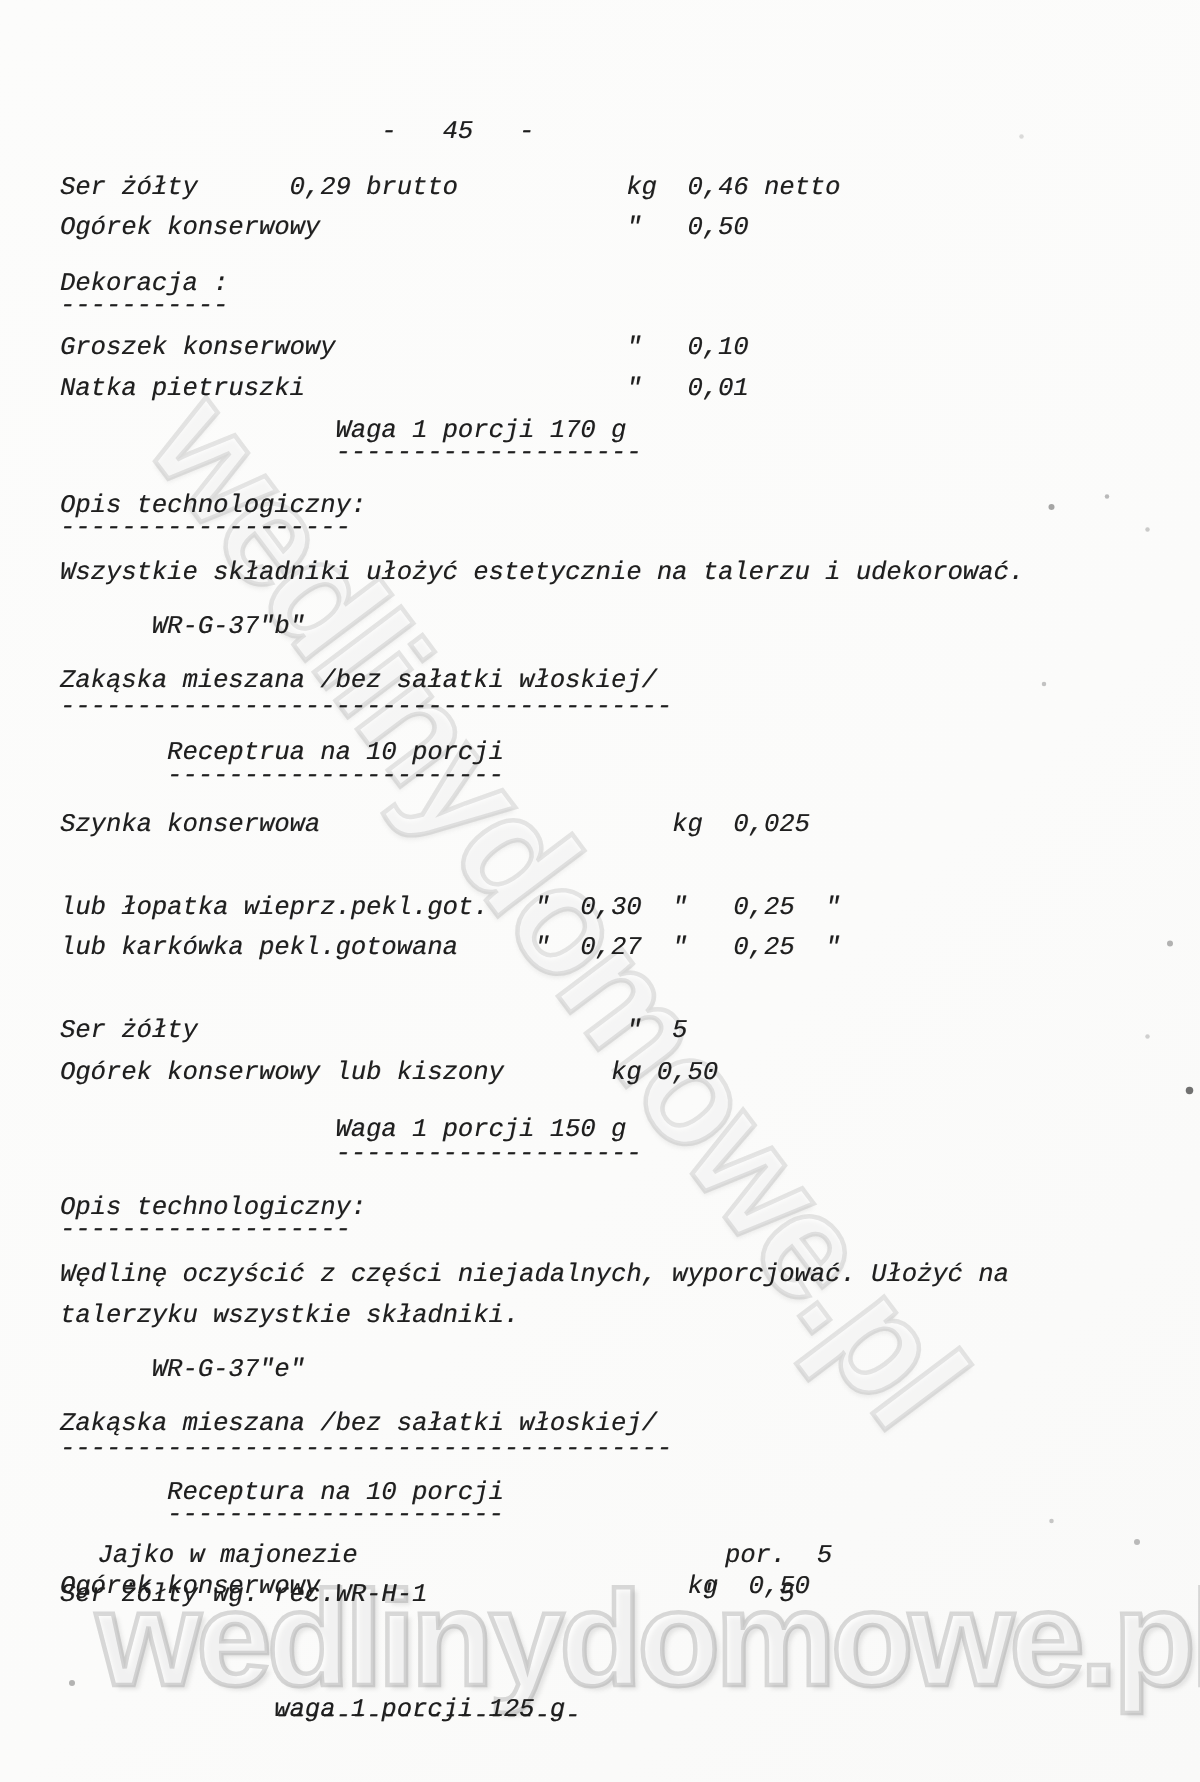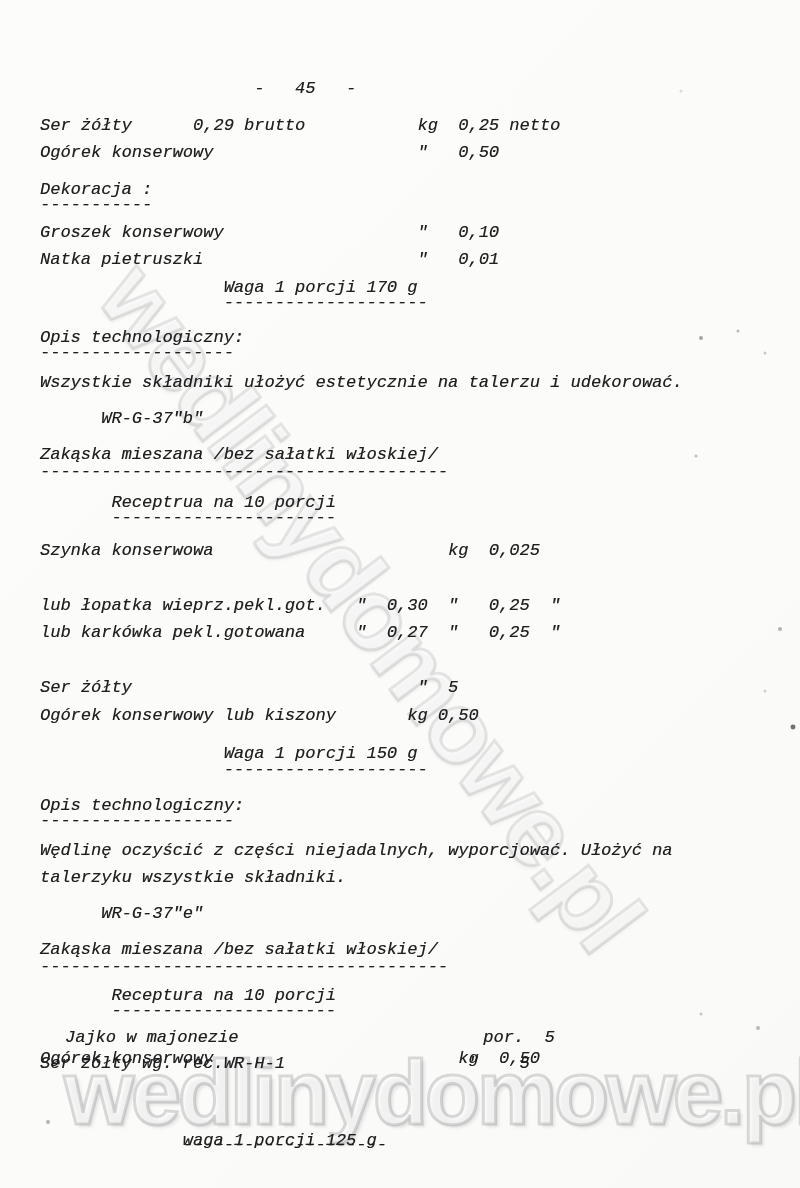--- a/index.html
+++ b/index.html
@@ -57,21 +57,21 @@
 </style>
 </head>
 <body>
 
 <div class="page">
   <div class="wm wm-diag">wedlinydomowe.pl</div>
   <div class="wm wm-bottom">wedlinydomowe.pl</div>
   <div class="speckles"></div>
   <div class="typed-layer" id="typed-layer">
       <div class="line" style="top: 79px;">                     -   45   -</div>
-      <div class="line" style="top: 116px;">Ser żółty      0,29 brutto           kg  0,25 netto</div>
+      <div class="line" style="top: 116px;">Ser żółty      0,29 brutto           kg  0,46 netto</div>
       <div class="line" style="top: 143px;">Ogórek konserwowy                    "   0,50</div>
       <div class="line" style="top: 180px;">Dekoracja :</div>
       <div class="line" style="top: 195px;">-----------</div>
       <div class="line" style="top: 223px;">Groszek konserwowy                   "   0,10</div>
       <div class="line" style="top: 250px;">Natka pietruszki                     "   0,01</div>
       <div class="line" style="top: 278px;">                  Waga 1 porcji 170 g</div>
       <div class="line" style="top: 293px;">                  --------------------</div>
       <div class="line" style="top: 328px;">Opis technologiczny:</div>
       <div class="line" style="top: 343px;">-------------------</div>
       <div class="line" style="top: 373px;">Wszystkie składniki ułożyć estetycznie na talerzu i udekorować.</div>

